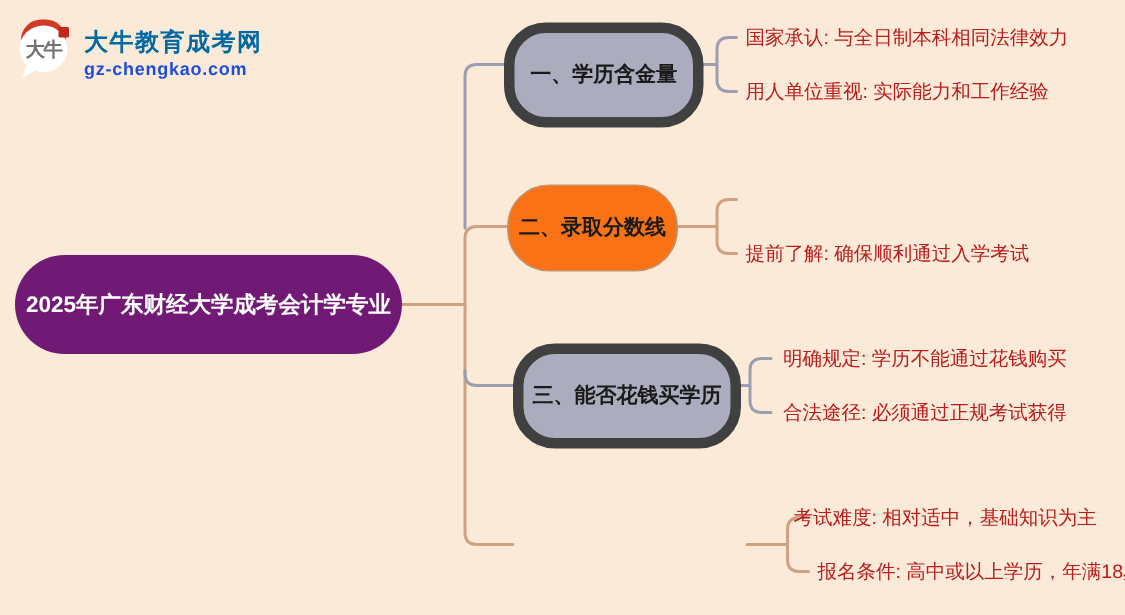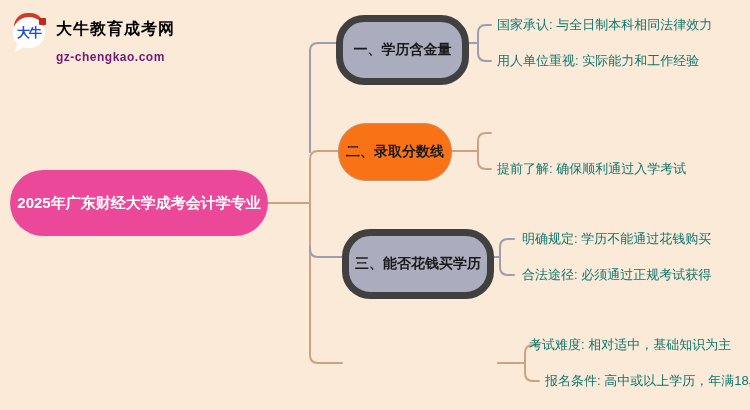--- a/index.html
+++ b/index.html
@@ -10,34 +10,34 @@
   }
 
   
   .logo { position:absolute; left:12px; top:13px; display:flex; align-items:flex-start; }
   .logo-bubble { position:relative; width:36px; height:42px; flex:0 0 auto; }
   .bubble-red  { position:absolute; left:2px; top:0; width:30px; height:18px;
                  background:#d23a28; border-radius:15px 15px 5px 5px; }
   .bubble-white{ position:absolute; left:1px; top:4px; width:32px; height:31px;
                  background:#ffffff; border-radius:50%;
                  display:flex; align-items:center; justify-content:center;
-                 font-weight:bold; font-size:13px; color:#1d4ed8; letter-spacing:-1px; }
+                 font-weight:bold; font-size:13px; color:#737373; letter-spacing:-1px; }
   .bubble-tail { position:absolute; left:4px; top:32px; width:0; height:0;
                  border-left:8px solid #ffffff; border-bottom:8px solid transparent;
                  transform:rotate(12deg); }
   .bubble-seal { position:absolute; right:2px; top:5px; width:7px; height:7px;
                  background:#c2281c; border-radius:1px; }
   .logo-text { margin-left:8px; padding-top:7px; }
-  .site-name { color:#000000; font-weight:bold; font-size:16px; letter-spacing:1px; line-height:18px; }
-  .site-url  { color:#701a75; font-weight:bold; font-size:12px; margin-top:12px; letter-spacing:.5px; }
+  .site-name { color:#0369a1; font-weight:bold; font-size:16px; letter-spacing:1px; line-height:18px; }
+  .site-url  { color:#1d4ed8; font-weight:bold; font-size:12px; margin-top:1px; letter-spacing:.5px; }
 
   
   .root-node {
     position:absolute; left:10px; top:170px; width:258px; height:66px;
-    background:#ec4899; border-radius:33px;
+    background:#701a75; border-radius:33px;
     display:flex; align-items:center; justify-content:center;
     color:#ffffff; font-weight:bold; font-size:15px; text-align:center;
   }
 
   
   .connectors { position:absolute; left:0; top:0; width:750px; height:410px; }
   .connectors path { fill:none; stroke-width:2; stroke-linecap:round; }
   .ln-gray { stroke:#9b9db0; }
   .ln-tan  { stroke:#cfa183; }
 
@@ -49,21 +49,21 @@
   }
   .branch-gray { background:#abadbf; border:7px solid #404040; }
   .branch-tan  { background:#f97316; border:1px solid #c3926f; }
   .bh1 { left:336px; top:15px;  width:119px; height:56px; }
   .bh2 { left:338px; top:123px; width:112px; height:56px; }
   .bh3 { left:342px; top:229px; width:138px; height:56px; }
   .bh4 { left:340px; top:335px; width:158px; height:57px; font-size:13px; }
 
   
   .leaf { position:absolute; height:18px; line-height:18px;
-          font-size:13px; color:#0f766e; white-space:nowrap; }
+          font-size:13px; color:#b91c1c; white-space:nowrap; }
   .lf11 { left:497px; top:16px; }
   .lf12 { left:497px; top:52px;text-align:right; }
   .lf21 { left:497px; top:124px; }
   .lf22 { left:497px; top:160px; }
   .lf31 { left:522px; top:230px; }
   .lf32 { left:522px; top:266px; }
   .lf41 { left:529px; top:336px; }
   .lf42 { left:545px; top:372px; }
 </style>
 </head>

